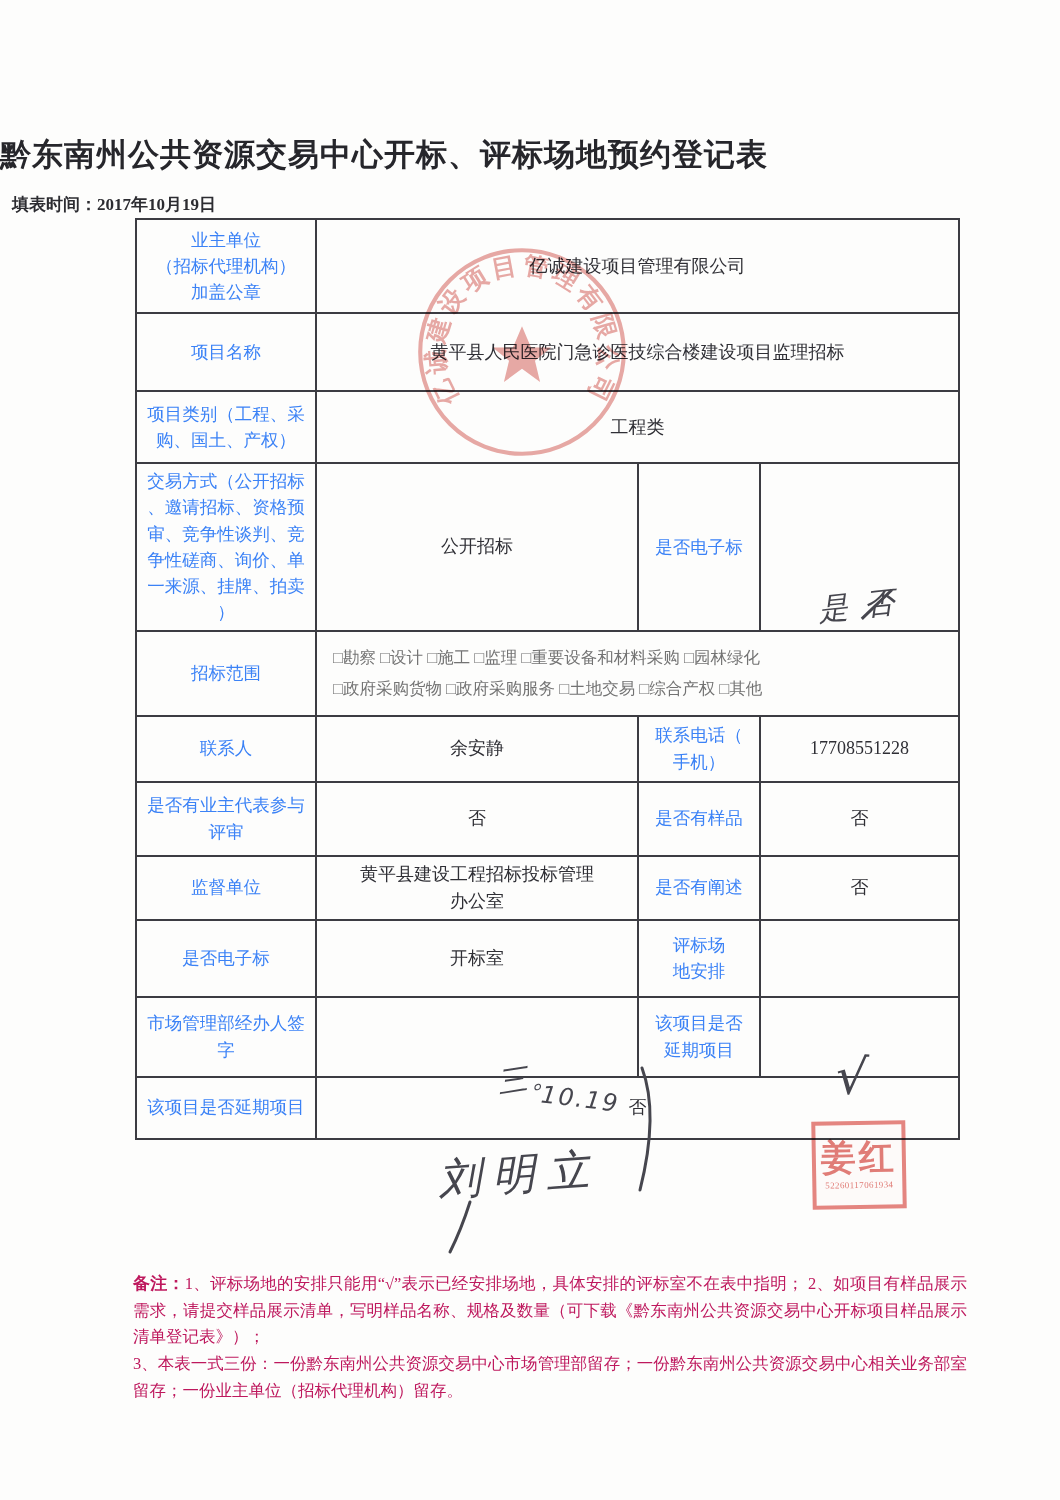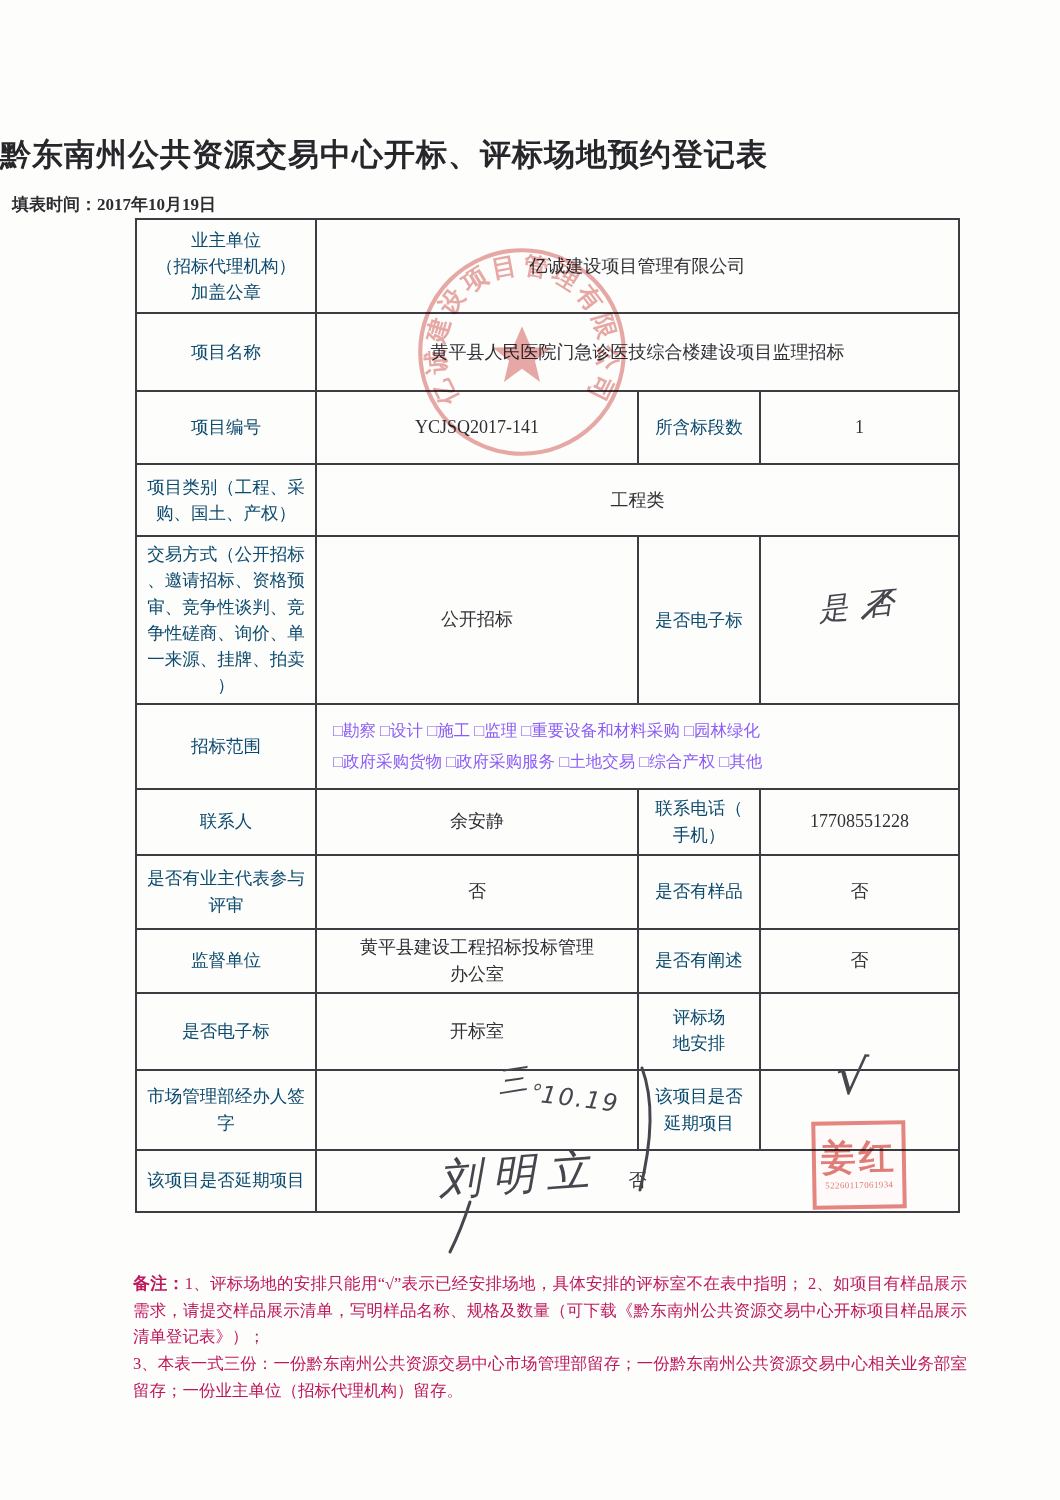--- a/index.html
+++ b/index.html
@@ -6,25 +6,25 @@
   .page{position:relative;width:1060px;height:1500px;background:#fdfdfc;
         font-family:"Liberation Serif","DejaVu Serif",serif;color:#2e2e33;overflow:hidden;}
   .title{position:absolute;top:134px;left:0;width:100%;
          font-size:31px;font-weight:bold;letter-spacing:1px;color:#26262b;}
   .subtitle{position:absolute;top:193px;left:12px;width:100%;text-align:left;
             font-size:17px;font-weight:bold;color:#2c2c31;}
   table.reg{position:absolute;left:135px;top:218px;width:823px;
             border-collapse:collapse;table-layout:fixed;}
   table.reg td{border:2px solid #3c3c42;vertical-align:middle;overflow:hidden;}
   .lbl{font-size:17.5px;text-align:center;padding:4px 10px;line-height:1.5;
-       white-space:pre-line;line-break:anywhere;color:#0c4a6e;}
+       white-space:pre-line;line-break:anywhere;color:#3b82f6;}
   .val{font-size:18px;text-align:center;padding:4px 12px;line-height:1.5;color:#2f2f35;}
   .val-pad{padding:4px 40px;}
-  .lbl-narrow{padding:4px 30px;font-family:Liberation Mono, monospace;}
-  .chk{font-size:16.5px;text-align:left;padding:6px 8px 6px 16px;line-height:1.9;color:#8b5cf6;}
+  .lbl-narrow{padding:4px 30px;}
+  .chk{font-size:16.5px;text-align:left;padding:6px 8px 6px 16px;line-height:1.9;color:#737373;}
   .notes{position:absolute;left:133px;top:1270px;width:834px;font-size:16.5px;
          line-height:1.62;text-align:justify;color:#be185d;}
   .notes b{font-size:17px;}
   .notes .txt{white-space:pre-line;}
   
   .ovl{position:absolute;pointer-events:none;}
   .hw{position:absolute;pointer-events:none;color:#46464e;
       font-family:"DejaVu Sans",sans-serif;font-style:italic;}
   .hw-elec{left:818px;top:586px;font-size:30px;transform:rotate(-6deg);}
   .struck{position:relative;display:inline-block;margin-left:16px;}
@@ -65,26 +65,20 @@
 （招标代理机构）
 加盖公章</td>
       <td class="val" colspan="3">亿诚建设项目管理有限公司</td>
     </tr>
 
     <tr style="height:78px">
       <td class="lbl">项目名称</td>
       <td class="val" colspan="3">黄平县人民医院门急诊医技综合楼建设项目监理招标</td>
     </tr>
 
-    <tr style="height:73px">
-      <td class="lbl">项目编号</td>
-      <td class="val">YCJSQ2017-141</td>
-      <td class="lbl">所含标段数</td>
-      <td class="val">1</td>
-    </tr>
 
     <tr style="height:72px">
       <td class="lbl">项目类别（工程、采购、国土、产权）</td>
       <td class="val" colspan="3">工程类</td>
     </tr>
 
     <tr style="height:140px">
       <td class="lbl">交易方式（公开招标、邀请招标、资格预审、竞争性谈判、竞争性磋商、询价、单一来源、挂牌、拍卖）</td>
       <td class="val">公开招标</td>
       <td class="lbl">是否电子标</td>

